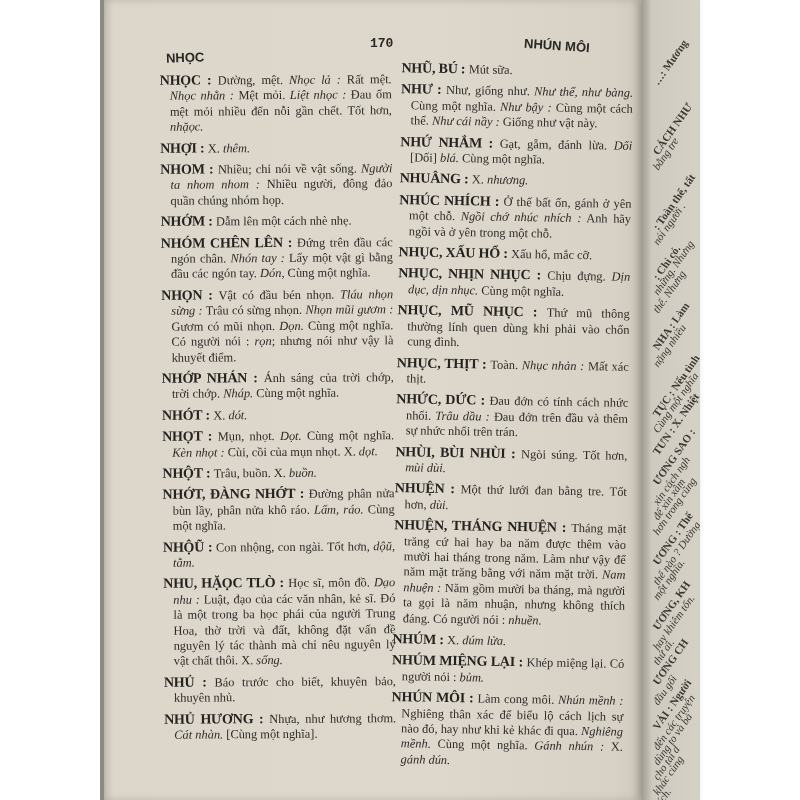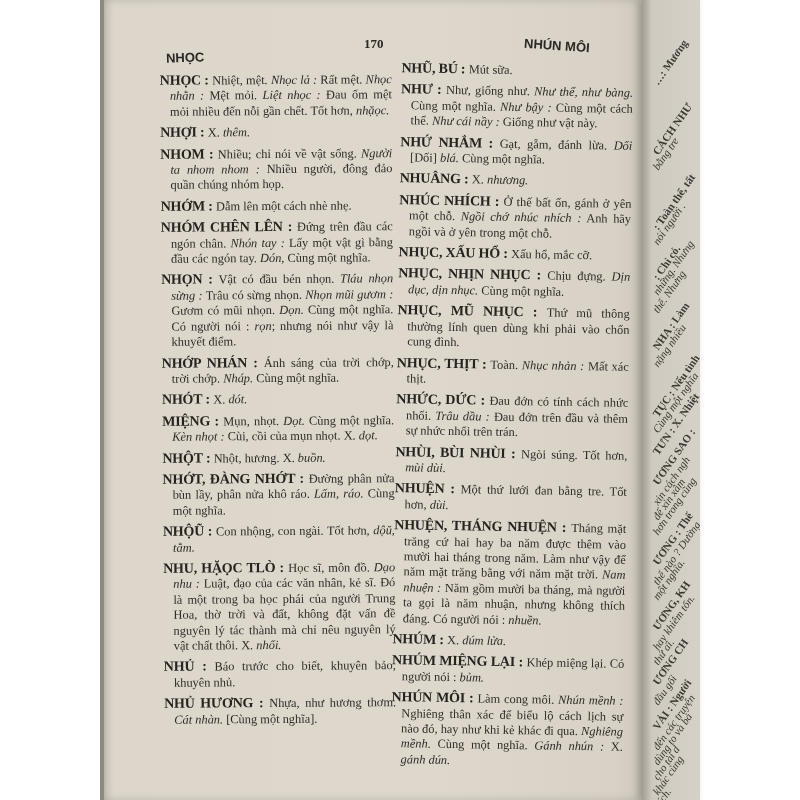--- a/index.html
+++ b/index.html
@@ -42,22 +42,22 @@
     .next-page .frag.nb { font-weight: normal; font-style: italic; }
     .header {
       position: absolute; top: 0; left: 0; width: 100%; height: 70px;
     }
     .header .left {
       position: absolute; left: 66px; top: 50px;
       font-family: "Liberation Sans", sans-serif; font-weight: bold;
       font-size: 13px; color: #2a2824; transform: rotate(-2deg);
     }
     .header .num {
-      position: absolute; left: 264px; top: 36px;
-      font-family: Liberation Serif, serif; font-weight: bold;
+      position: absolute; left: 270px; top: 36px;
+      font-family: Liberation Mono, monospace; font-weight: bold;
       font-size: 13px; color: #2a2824;
     }
     .header .right {
       position: absolute; left: 424px; top: 38px;
       font-family: "Liberation Sans", sans-serif; font-weight: bold;
       font-size: 13px; color: #2a2824; transform: rotate(4deg);
     }
     .col {
       position: absolute;
       top: 72px;
@@ -88,33 +88,33 @@
 <body>
 
 <div class="page">
   <div class="header">
     <span class="left">NHỌC</span>
     <span class="num">170</span>
     <span class="right">NHÚN MÔI</span>
   </div>
 
   <div class="col left-col" id="left-col">
-      <div class="entry"><span class="hw">NHỌC : </span><span class="def">Nhiệt, mệt. </span><span class="it">Nhọc lả :</span><span class="def"> Rất mệt. </span><span class="it">Nhọc nhằn :</span><span class="def"> Mệt mỏi. </span><span class="it">Liệt nhọc :</span><span class="def"> Đau ốm mệt mỏi nhiều đến nỗi gần chết. Tốt hơn, </span><span class="it">nhặọc.</span></div>
+      <div class="entry"><span class="hw">NHỌC : </span><span class="def">Dường, mệt. </span><span class="it">Nhọc lả :</span><span class="def"> Rất mệt. </span><span class="it">Nhọc nhằn :</span><span class="def"> Mệt mỏi. </span><span class="it">Liệt nhọc :</span><span class="def"> Đau ốm mệt mỏi nhiều đến nỗi gần chết. Tốt hơn, </span><span class="it">nhặọc.</span></div>
       <div class="entry"><span class="hw">NHỢI : </span><span class="def">X. </span><span class="it">thêm.</span></div>
       <div class="entry"><span class="hw">NHOM : </span><span class="def">Nhiều; chỉ nói về vật sống. </span><span class="it">Người ta nhom nhom :</span><span class="def"> Nhiều người, đông đảo quần chúng nhóm họp.</span></div>
       <div class="entry"><span class="hw">NHỚM : </span><span class="def">Dẫm lên một cách nhè nhẹ.</span></div>
       <div class="entry"><span class="hw">NHÓM CHÊN LÊN : </span><span class="def">Đứng trên đầu các ngón chân. </span><span class="it">Nhón tay :</span><span class="def"> Lấy một vật gì bằng đầu các ngón tay. </span><span class="it">Dón</span><span class="def">, Cùng một nghĩa.</span></div>
       <div class="entry"><span class="hw">NHỌN : </span><span class="def">Vật có đầu bén nhọn. </span><span class="it">Tláu nhọn sừng :</span><span class="def"> Trâu có sừng nhọn. </span><span class="it">Nhọn mũi gươm :</span><span class="def"> Gươm có mũi nhọn. </span><span class="it">Dọn.</span><span class="def"> Cùng một nghĩa. Có người nói : </span><span class="it">rọn</span><span class="def">; nhưng nói như vậy là khuyết điểm.</span></div>
       <div class="entry"><span class="hw">NHỚP NHÁN : </span><span class="def">Ánh sáng của trời chớp, trời chớp. </span><span class="it">Nháp.</span><span class="def"> Cùng một nghĩa.</span></div>
       <div class="entry"><span class="hw">NHÓT : </span><span class="def">X. </span><span class="it">dót.</span></div>
-      <div class="entry"><span class="hw">MIỆNG : </span><span class="def">Mụn, nhọt. </span><span class="it">Dọt.</span><span class="def"> Cùng một nghĩa. </span><span class="it">Kèn nhọt :</span><span class="def"> Cùi, cồi của mụn nhọt. X. </span><span class="it">dọt.</span></div>
-      <div class="entry"><span class="hw">NHỘT : </span><span class="def">Nhột, hương. X. </span><span class="it">buồn.</span></div>
+      <div class="entry"><span class="hw">NHỌT : </span><span class="def">Mụn, nhọt. </span><span class="it">Dọt.</span><span class="def"> Cùng một nghĩa. </span><span class="it">Kèn nhọt :</span><span class="def"> Cùi, cồi của mụn nhọt. X. </span><span class="it">dọt.</span></div>
+      <div class="entry"><span class="hw">NHỘT : </span><span class="def">Trâu, buồn. X. </span><span class="it">buồn.</span></div>
       <div class="entry"><span class="hw">NHỚT, ĐÀNG NHỚT : </span><span class="def">Đường phân nửa bùn lầy, phân nửa khô ráo. </span><span class="it">Lấm, ráo.</span><span class="def"> Cùng một nghĩa.</span></div>
       <div class="entry"><span class="hw">NHỘŨ : </span><span class="def">Con nhộng, con ngài. Tốt hơn, </span><span class="it">dộŭ, tằm.</span></div>
-      <div class="entry"><span class="hw">NHU, HẶỌC TLÒ : </span><span class="def">Học sĩ, môn đồ. </span><span class="it">Dạo nhu :</span><span class="def"> Luật, đạo của các văn nhân, kẻ sĩ. Đó là một trong ba học phái của người Trung Hoa, thờ trời và đất, không đặt vấn đề nguyên lý tác thành mà chỉ nêu nguyên lý vật chất thôi. X. </span><span class="it">nhối.</span></div>
+      <div class="entry"><span class="hw">NHU, HẶỌC TLÒ : </span><span class="def">Học sĩ, môn đồ. </span><span class="it">Dạo nhu :</span><span class="def"> Luật, đạo của các văn nhân, kẻ sĩ. Đó là một trong ba học phái của người Trung Hoa, thờ trời và đất, không đặt vấn đề nguyên lý tác thành mà chỉ nêu nguyên lý vật chất thôi. X. </span><span class="it">sống.</span></div>
       <div class="entry"><span class="hw">NHỦ : </span><span class="def">Báo trước cho biết, khuyên bảo, khuyên nhủ.</span></div>
       <div class="entry"><span class="hw">NHỦ HƯƠNG : </span><span class="def">Nhựa, như hương thơm. </span><span class="it">Cát nhàn.</span><span class="def"> [Cùng một nghĩa].</span></div>
     </div>
   <div class="col right-col" id="right-col">
       <div class="entry"><span class="hw">NHŨ, BÚ : </span><span class="def">Mút sữa.</span></div>
       <div class="entry"><span class="hw">NHƯ : </span><span class="def">Như, giống như. </span><span class="it">Như thể, như bàng.</span><span class="def"> Cùng một nghĩa. </span><span class="it">Như bậy :</span><span class="def"> Cùng một cách thể. </span><span class="it">Như cái nầy :</span><span class="def"> Giống như vật này.</span></div>
       <div class="entry"><span class="hw">NHỨ NHẮM : </span><span class="def">Gạt, gẵm, đánh lừa. </span><span class="it">Dối</span><span class="def"> [Dối] </span><span class="it">blá.</span><span class="def"> Cùng một nghĩa.</span></div>
       <div class="entry"><span class="hw">NHUÂNG : </span><span class="def">X. </span><span class="it">nhương.</span></div>
       <div class="entry"><span class="hw">NHÚC NHÍCH : </span><span class="def">Ở thế bất ổn, gánh ở yên một chỗ. </span><span class="it">Ngồi chớ nhúc nhích :</span><span class="def"> Anh hãy ngồi và ở yên trong một chỗ.</span></div>
       <div class="entry"><span class="hw">NHỤC, XẤU HỔ : </span><span class="def">Xấu hổ, mắc cỡ.</span></div>

